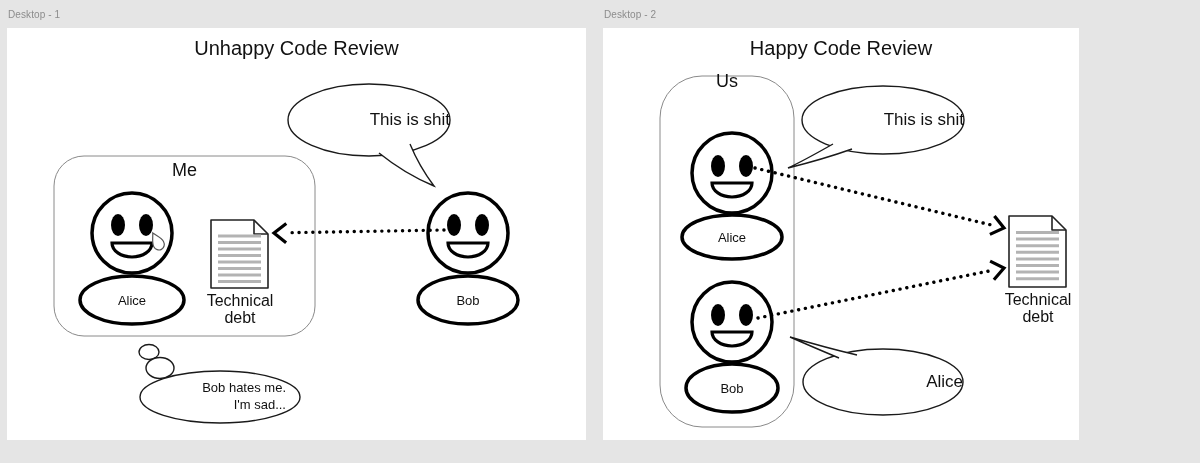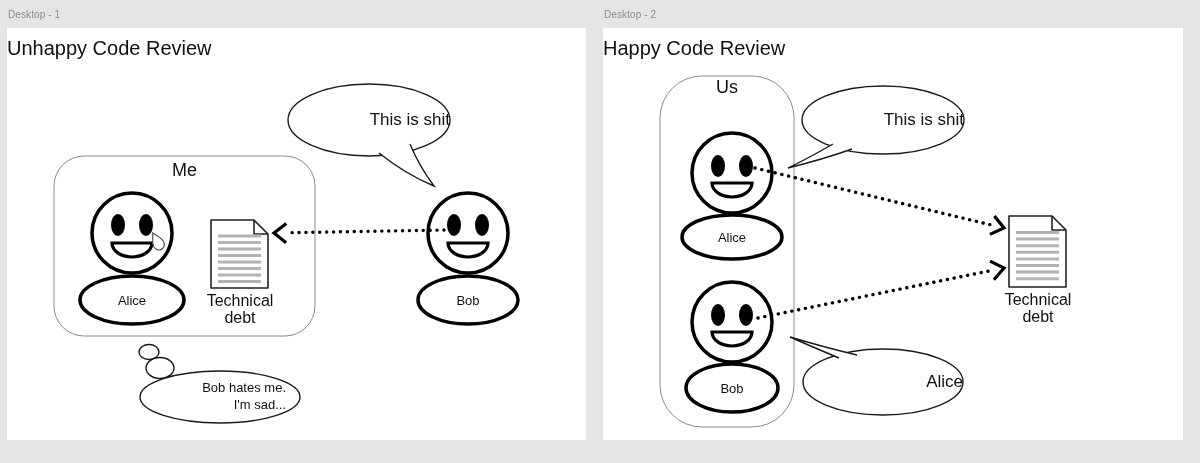--- a/index.html
+++ b/index.html
@@ -11,21 +11,21 @@
   }
   .frame-label{
     position:absolute;font-size:10px;color:#8c8c8c;letter-spacing:.1px;
     cursor:default;white-space:nowrap;
   }
   .frame{
     position:absolute;background:#fff;top:28px;height:412px;
   }
   .frame svg{position:absolute;left:0;top:0;}
   .txt{position:absolute;color:#111;}
-  .ftitle{left:0;right:0;top:9px;font-size:20px;line-height:22px;}
+  .ftitle{left:0;right:0;top:9px;text-align:center;font-size:20px;line-height:22px;}
   .group-label{text-align:center;font-size:18px;line-height:22px;}
   .name-label{text-align:center;font-size:13px;line-height:15px;}
   .doc-label{text-align:center;font-size:16px;line-height:17px;}
   .speech-label{text-align:right;font-size:17px;line-height:20px;}
   .thought-label{font-size:13px;line-height:17px;white-space:pre-line;text-align:right;}
 </style>
 </head>
 <body>
 
 <div class="frame-label" style="left:8px;top:9px">Desktop - 1</div>
@@ -88,21 +88,21 @@
   <div class="txt ftitle">Unhappy Code Review</div>
   <div class="txt group-label" style="left:47px;width:261px;top:131px">Me</div>
   <div class="txt name-label" style="left:65px;width:120px;top:265px">Alice</div>
   <div class="txt name-label" style="left:401px;width:120px;top:265px">Bob</div>
   <div class="txt doc-label" style="left:193px;width:80px;top:264px">Technical debt</div>
   <div class="txt speech-label" style="left:281px;width:162px;top:82px">This is shit</div>
   <div class="txt thought-label" style="left:169px;width:110px;top:351px">Bob hates me.
 I'm sad...</div>
 </div>
 
-<div class="frame" style="left:603px;width:580px">
+<div class="frame" style="left:603px;width:476px">
   <svg width="580" height="412" viewBox="0 0 580 412">
 
     <rect x="57" y="48" width="134" height="351" rx="42" fill="#fff" stroke="#8a8a8a" stroke-width="1"></rect>
 
     <g>
       <path d="M406 188 H449 L463 202 V259 H406 Z" fill="#fff" stroke="#222" stroke-width="1.6" stroke-linejoin="round"></path>
       <path d="M449 188 V202 H463" fill="none" stroke="#222" stroke-width="1.6" stroke-linejoin="round"></path>
       <g stroke="#b3b3b3" stroke-width="3">
         <line x1="413" y1="204.5" x2="456" y2="204.5"></line>
           <line x1="413" y1="211.1" x2="456" y2="211.1"></line>
@@ -146,19 +146,19 @@
       <path d="M230 116 Q200 133 185 140 Q221 131 249 121" fill="#fff" stroke="#1a1a1a" stroke-width="1.4"></path>
     </g>
 
     <g>
       <ellipse cx="280" cy="354" rx="80" ry="33" fill="#fff" stroke="#1a1a1a" stroke-width="1.4"></ellipse>
       <path d="M236 330 Q205 317 187 309 Q224 320 254 327" fill="#fff" stroke="#1a1a1a" stroke-width="1.4"></path>
     </g>
   </svg>
 
   <div class="txt ftitle">Happy Code Review</div>
-  <div class="txt group-label" style="left:57px;width:134px;top:48px">Us</div>
+  <div class="txt group-label" style="left:57px;width:134px;top:42px">Us</div>
   <div class="txt name-label" style="left:69px;width:120px;top:202px">Alice</div>
   <div class="txt name-label" style="left:69px;width:120px;top:353px">Bob</div>
   <div class="txt doc-label" style="left:395px;width:80px;top:263px">Technical debt</div>
   <div class="txt speech-label" style="left:199px;width:162px;top:82px">This is shit</div>
   <div class="txt speech-label" style="left:200px;width:160px;top:344px">Alice</div>
 </div>
 
 </body></html>

